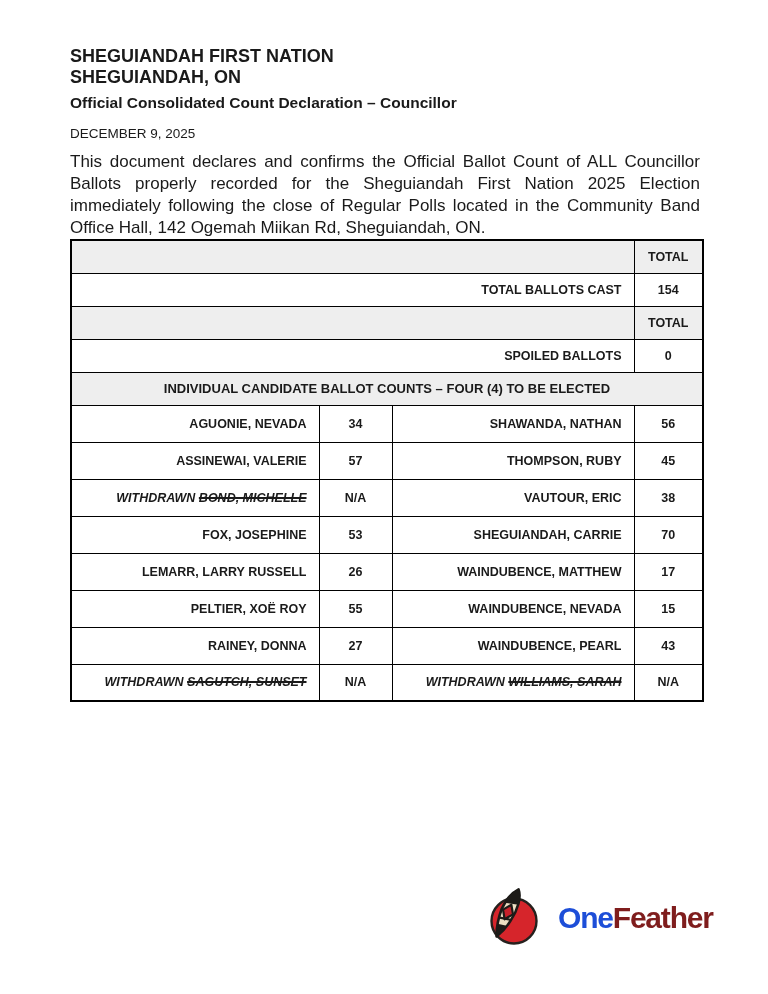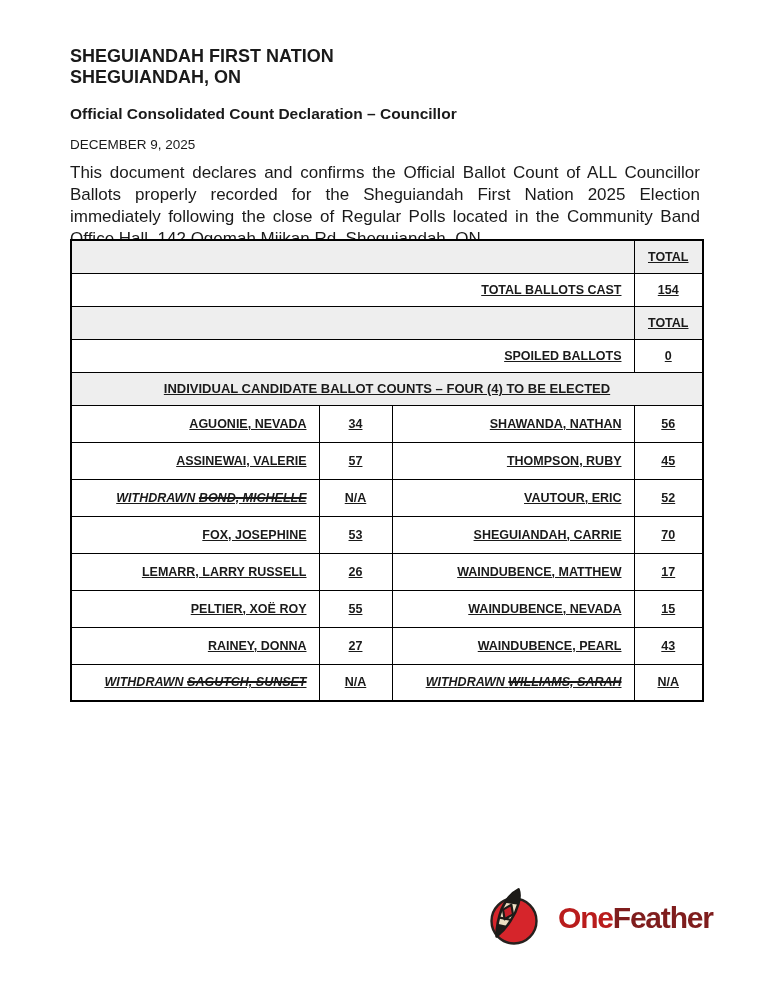--- a/index.html
+++ b/index.html
@@ -10,21 +10,21 @@
     color: #1a1a1a;
     position: relative;
     overflow: hidden;
   }
   .page { position: absolute; inset: 0; background: #fff; }
 
   
   .doc-header { position: absolute; left: 70px; width: 630px; top: 46px; }
   .title-row { display: flex; justify-content: space-between; align-items: baseline; flex-direction: column; }
   .org-name, .org-location { font-size: 18px; font-weight: bold; letter-spacing: 0; }
-  .doc-title { margin-top: 17px; font-size: 15.5px; font-weight: bold; }
+  .doc-title { margin-top: 6px; font-size: 15.5px; font-weight: bold; }
   .doc-date { margin-top: 14px; font-size: 13.5px; }
   .doc-paragraph {
     margin-top: 10px;
     font-size: 17px;
     line-height: 22px;
     text-align: justify;
   }
 
   
   .ballot-table {
@@ -34,21 +34,20 @@
     table-layout: fixed;
     border: 2.5px solid #000;
   }
   .ballot-table td {
     border: 1.5px solid #000;
     font-size: 12.5px;
     font-weight: bold;
     vertical-align: middle;
     padding: 0 12px;
     overflow: hidden;
-    text-decoration: underline;
   }
   .ballot-table tr.hdr-row td { height: 33px; }
   .ballot-table tr.cand-row td { height: 37px; }
   .shaded { background: #eeeeee; }
   .cell-right { text-align: right; }
   .cell-center { text-align: center; padding: 0 4px !important; }
   .section-header-cell { text-align: center; font-size: 13px !important; }
   .name-cell { text-align: right; }
   .count-cell { text-align: center; padding: 0 0 !important; }
   .withdrawn-cell { font-style: italic; }
@@ -66,21 +65,21 @@
   .contact-line { position: absolute; left: 0; top: 113px; font-size: 13px; }
 
   
   .logo { position: absolute; left: 483px; top: 883px; display: flex; align-items: center; }
   .logo-mark { display: block; }
   .logo-wordmark {
     margin-left: 13px; margin-top: 6px;
     font-size: 30px; font-weight: bold; letter-spacing: -1.2px;
     white-space: nowrap;
   }
-  .brand-red { color: #b91c1c; }
+  .brand-red { color: #1d4ed8; }
   .brand-dark { color: #7f1d1d; }
 </style>
 </head>
 <body>
 
 <div class="page">
 
   <div class="doc-header">
     <div class="title-row">
       <div class="org-name">SHEGUIANDAH FIRST NATION</div>
@@ -129,21 +128,21 @@
         <tr class="cand-row">
           <td class="name-cell">ASSINEWAI, VALERIE</td>
           <td class="count-cell">57</td>
           <td class="name-cell">THOMPSON, RUBY</td>
           <td class="count-cell">45</td>
         </tr>
         <tr class="cand-row">
           <td class="name-cell withdrawn-cell"><span>WITHDRAWN </span><span class="strike">BOND, MICHELLE</span></td>
           <td class="count-cell">N/A</td>
           <td class="name-cell">VAUTOUR, ERIC</td>
-          <td class="count-cell">52</td>
+          <td class="count-cell">38</td>
         </tr>
         <tr class="cand-row">
           <td class="name-cell">FOX, JOSEPHINE</td>
           <td class="count-cell">53</td>
           <td class="name-cell">SHEGUIANDAH, CARRIE</td>
           <td class="count-cell">70</td>
         </tr>
         <tr class="cand-row">
           <td class="name-cell">LEMARR, LARRY RUSSELL</td>
           <td class="count-cell">26</td>

